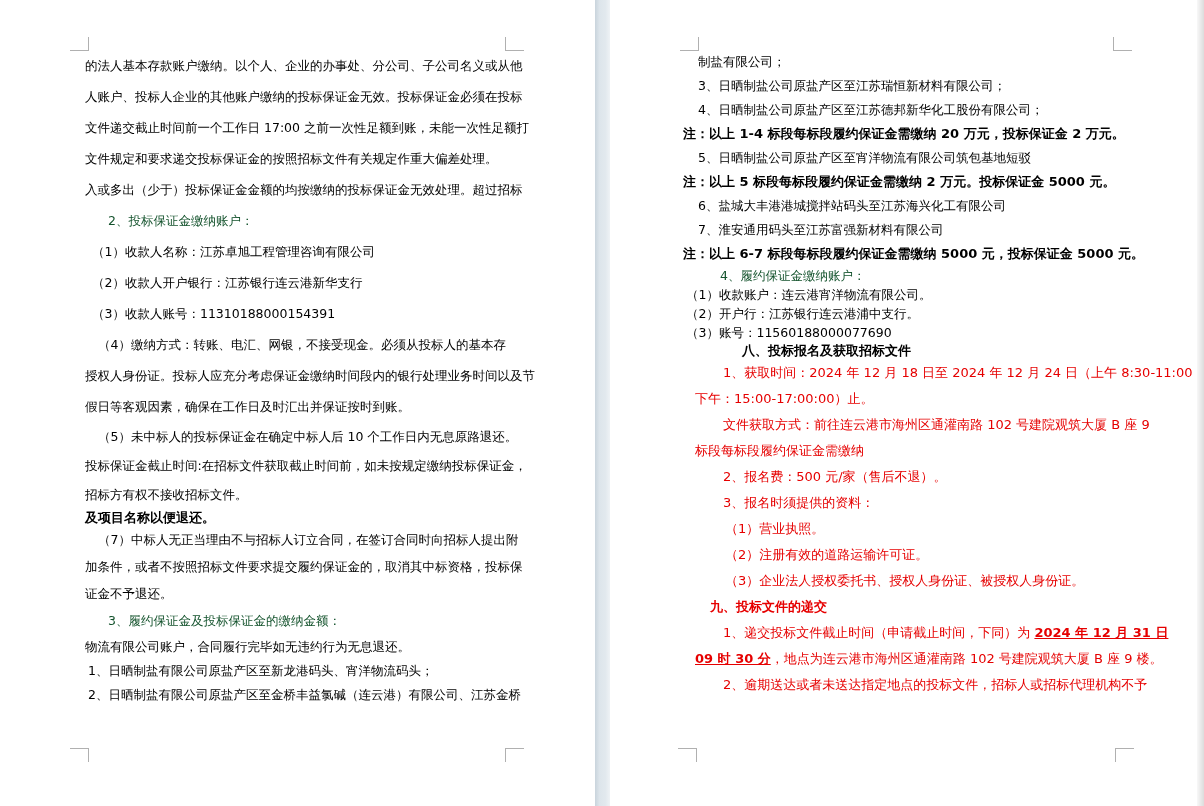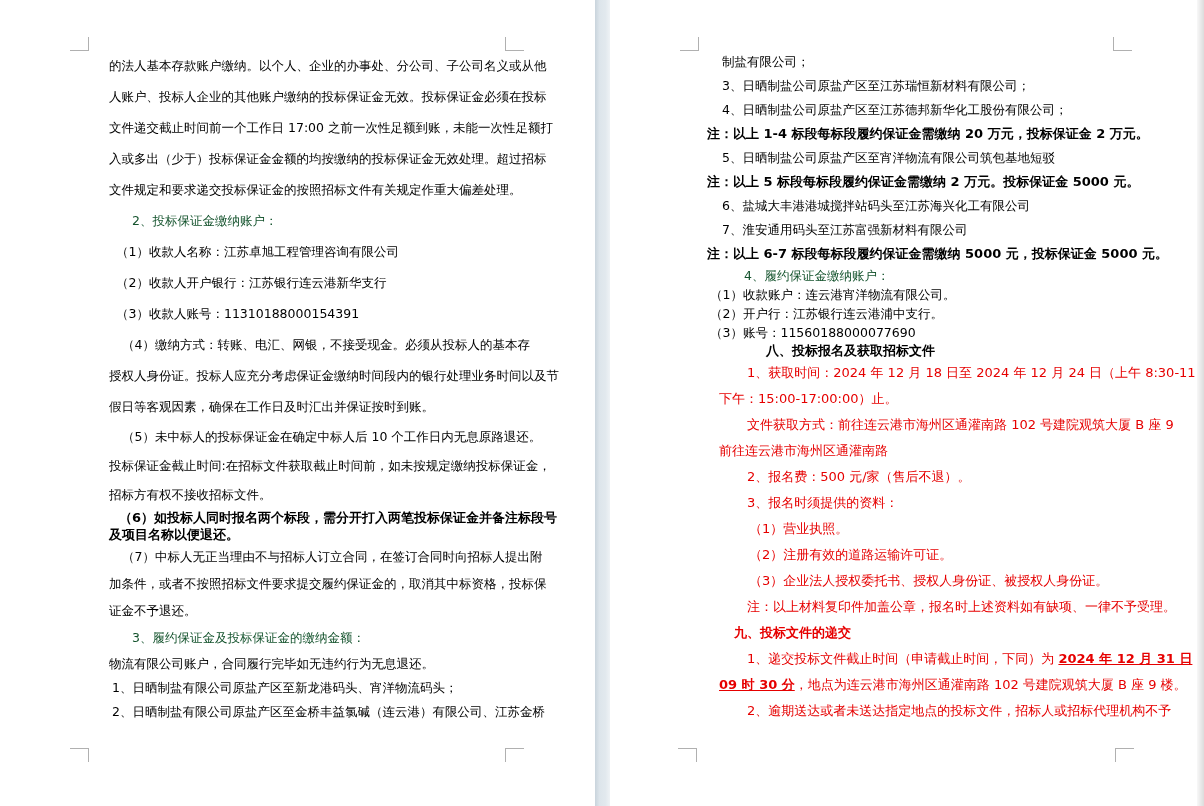--- a/index.html
+++ b/index.html
@@ -1,21 +1,21 @@
 <!DOCTYPE html>
 <html><head>
 <meta charset="utf-8">
 <style>
   html,body{margin:0;padding:0;}
   body{
     width:1204px;height:806px;overflow:hidden;position:relative;
     background:#ffffff;
     font-family:"DejaVu Sans","Liberation Sans",sans-serif;
   }
-  .page{position:absolute;top:0;height:636px;background:#ffffff;margin-left:24px;}
+  .page{position:absolute;top:0;height:636px;background:#ffffff;}
   #page1{left:0;width:595px;}
   #page2{left:610px;width:587px;}
   #page-gap{
     position:absolute;top:0;left:595px;width:15px;height:806px;
     background:linear-gradient(to right,#c9d4dc 0%,#dde5eb 30%,#e2e9ee 70%,#eef2f5 100%);
   }
   #right-edge{
     position:absolute;top:0;left:1197px;width:7px;height:806px;
     background:linear-gradient(to right,#f8f8f8 0%,#dcdcdc 100%);
   }
@@ -40,33 +40,32 @@
   .crop.br{border-top:1px solid #b0b0b0;border-left:1px solid #b0b0b0;}
 </style>
 </head>
 <body>
 
 <div class="page" id="page1">
   <div class="textarea" id="p1text">
       <div class="line s31">的法人基本存款账户缴纳。以个人、企业的办事处、分公司、子公司名义或从他</div>
       <div class="line s31">人账户、投标人企业的其他账户缴纳的投标保证金无效。投标保证金必须在投标</div>
       <div class="line s31">文件递交截止时间前一个工作日 17:00 之前一次性足额到账，未能一次性足额打</div>
+      <div class="line s31">文件规定和要求递交投标保证金的按照招标文件有关规定作重大偏差处理。</div>
       <div class="line s31">入或多出（少于）投标保证金金额的均按缴纳的投标保证金无效处理。超过招标</div>
-      <div class="line s31">文件规定和要求递交投标保证金的按照招标文件有关规定作重大偏差处理。</div>
       <div class="line s31 c-blue" style="margin-left: 23px;">2、投标保证金缴纳账户：</div>
       <div class="line s31" style="margin-left: 7px;">（1）收款人名称：江苏卓旭工程管理咨询有限公司</div>
       <div class="line s31" style="margin-left: 7px;">（2）收款人开户银行：江苏银行连云港新华支行</div>
       <div class="line s31" style="margin-left: 7px;">（3）收款人账号：11310188000154391</div>
       <div class="line s31" style="margin-left: 13px;">（4）缴纳方式：转账、电汇、网银，不接受现金。必须从投标人的基本存</div>
       <div class="line s31">授权人身份证。投标人应充分考虑保证金缴纳时间段内的银行处理业务时间以及节</div>
       <div class="line s31">假日等客观因素，确保在工作日及时汇出并保证按时到账。</div>
       <div class="line s29" style="margin-left: 13px;">（5）未中标人的投标保证金在确定中标人后 10 个工作日内无息原路退还。</div>
       <div class="line s29">投标保证金截止时间:在招标文件获取截止时间前，如未按规定缴纳投标保证金，</div>
       <div class="line s29">招标方有权不接收招标文件。</div>
-      <div class="line s17 bold" style="margin-left: 10px;">（6）如投标人同时报名两个标段，需分开打入两笔投标保证金并备注标段号</div>
       <div class="line s17 bold">及项目名称以便退还。</div>
       <div class="line s27" style="margin-left: 13px;">（7）中标人无正当理由不与招标人订立合同，在签订合同时向招标人提出附</div>
       <div class="line s27">加条件，或者不按照招标文件要求提交履约保证金的，取消其中标资格，投标保</div>
       <div class="line s27">证金不予退还。</div>
       <div class="line s27 c-blue" style="margin-left: 23px;">3、履约保证金及投标保证金的缴纳金额：</div>
       <div class="line s25">物流有限公司账户，合同履行完毕如无违约行为无息退还。</div>
       <div class="line s24" style="margin-left: 3px;">1、日晒制盐有限公司原盐产区至新龙港码头、宵洋物流码头；</div>
       <div class="line s24" style="margin-left: 3px;">2、日晒制盐有限公司原盐产区至金桥丰益氯碱（连云港）有限公司、江苏金桥</div>
     </div>
 </div>
@@ -85,27 +84,26 @@
       <div class="line s24" style="margin-left: 15px;">7、淮安通用码头至江苏富强新材料有限公司</div>
       <div class="line s24 bold">注：以上 6-7 标段每标段履约保证金需缴纳 5000 元，投标保证金 5000 元。</div>
       <div class="line s19 c-blue" style="margin-left: 37px;">4、履约保证金缴纳账户：</div>
       <div class="line s19" style="margin-left: 3px;">（1）收款账户：连云港宵洋物流有限公司。</div>
       <div class="line s19" style="margin-left: 3px;">（2）开户行：江苏银行连云港浦中支行。</div>
       <div class="line s19" style="margin-left: 3px;">（3）账号：11560188000077690</div>
       <div class="line s18 bold" style="margin-left: 59px;">八、投标报名及获取招标文件</div>
       <div class="line s26 c-red" style="margin-left: 40px;">1、获取时间：2024 年 12 月 18 日至 2024 年 12 月 24 日（上午 8:30-11:00，</div>
       <div class="line s26 c-red" style="margin-left: 12px;">下午：15:00-17:00:00）止。</div>
       <div class="line s26 c-red" style="margin-left: 40px;">文件获取方式：前往连云港市海州区通灌南路 102 号建院观筑大厦 B 座 9</div>
-      <div class="line s26 c-red" style="margin-left: 12px;">前往连云港市海州区通灌南路</div>
+      <div class="line s26 c-red" style="margin-left: 12px;">标段每标段履约保证金需缴纳</div>
       <div class="line s26 c-red" style="margin-left: 40px;">2、报名费：500 元/家（售后不退）。</div>
       <div class="line s26 c-red" style="margin-left: 40px;">3、报名时须提供的资料：</div>
       <div class="line s26 c-red" style="margin-left: 42px;">（1）营业执照。</div>
       <div class="line s26 c-red" style="margin-left: 42px;">（2）注册有效的道路运输许可证。</div>
       <div class="line s26 c-red" style="margin-left: 42px;">（3）企业法人授权委托书、授权人身份证、被授权人身份证。</div>
-      <div class="line s26 c-red" style="margin-left: 40px;">注：以上材料复印件加盖公章，报名时上述资料如有缺项、一律不予受理。</div>
       <div class="line s26 c-red bold" style="margin-left: 27px;">九、投标文件的递交</div>
       <div class="line s26 c-red" style="margin-left: 40px;"><span>1、递交投标文件截止时间（申请截止时间，下同）为 </span><span class="bu">2024 年 12 月 31 日</span></div>
       <div class="line s26 c-red" style="margin-left: 12px;"><span class="bu">09 时 30 分</span><span>，地点为连云港市海州区通灌南路 102 号建院观筑大厦 B 座 9 楼。</span></div>
       <div class="line s26 c-red" style="margin-left: 40px;">2、逾期送达或者未送达指定地点的投标文件，招标人或招标代理机构不予</div>
     </div>
 </div>
 
 <div id="right-edge"></div>
 
 <div class="crop tl" style="left:70px;top:37px;"></div>

